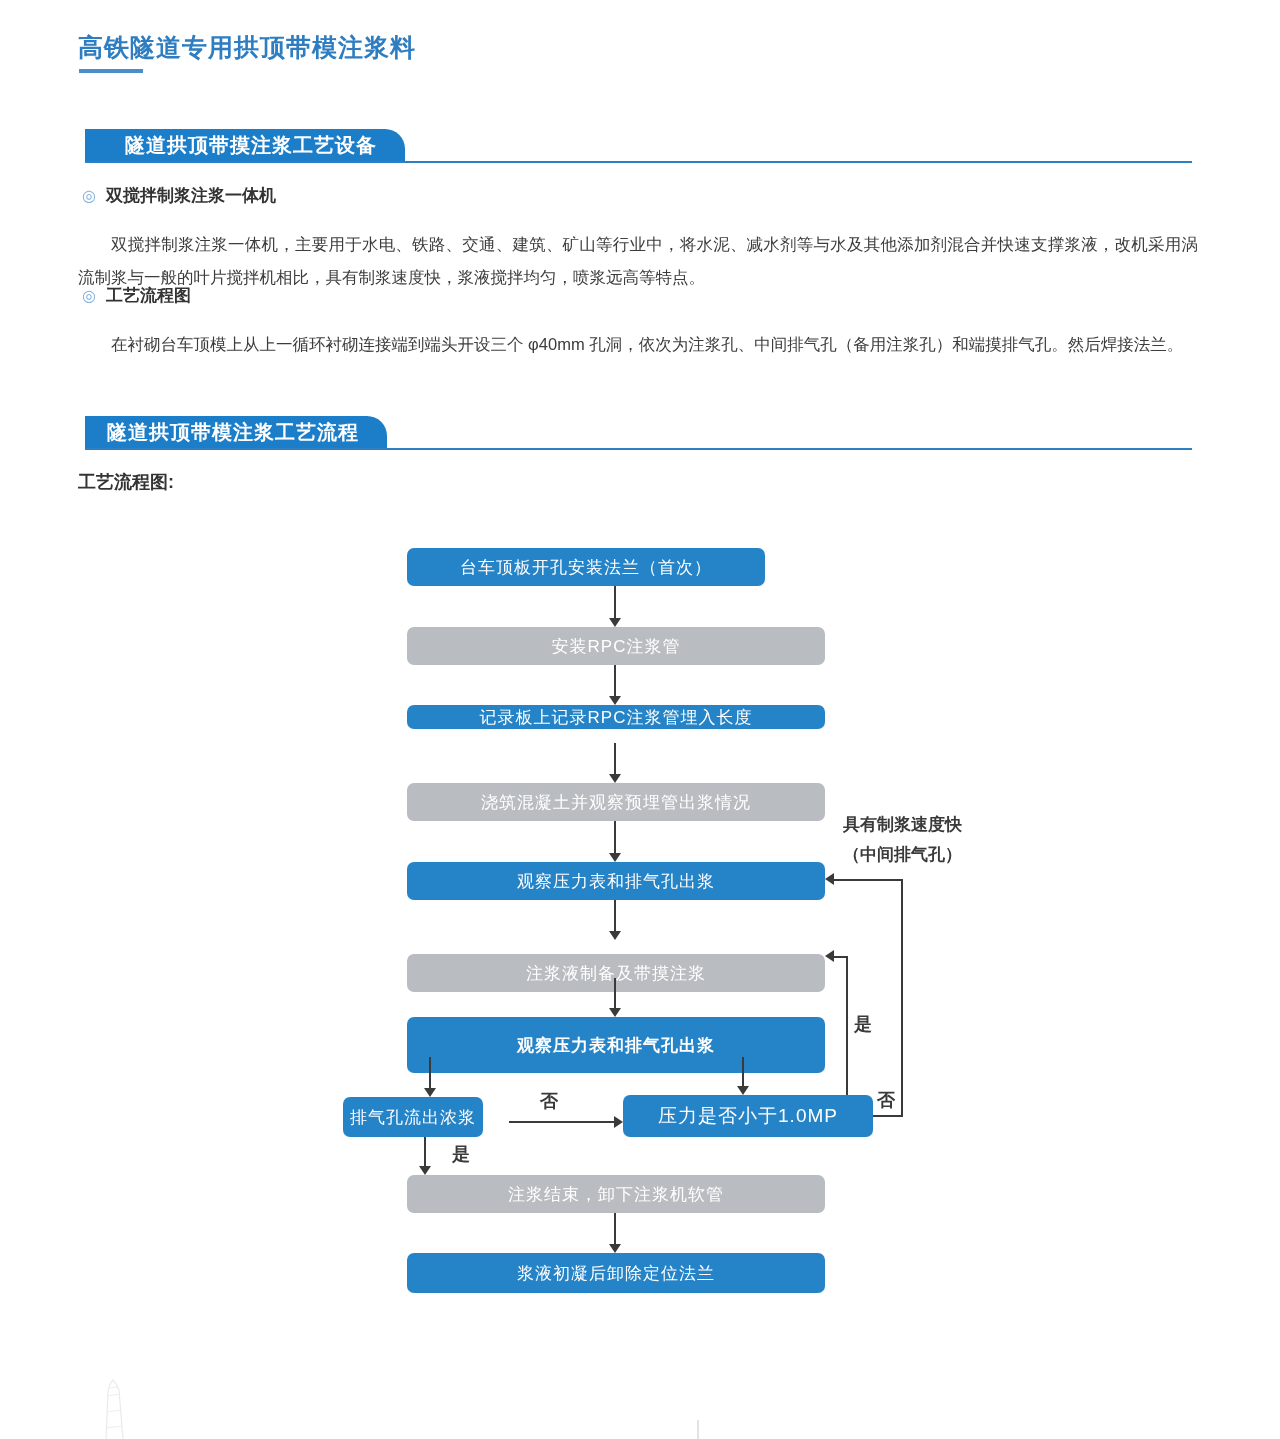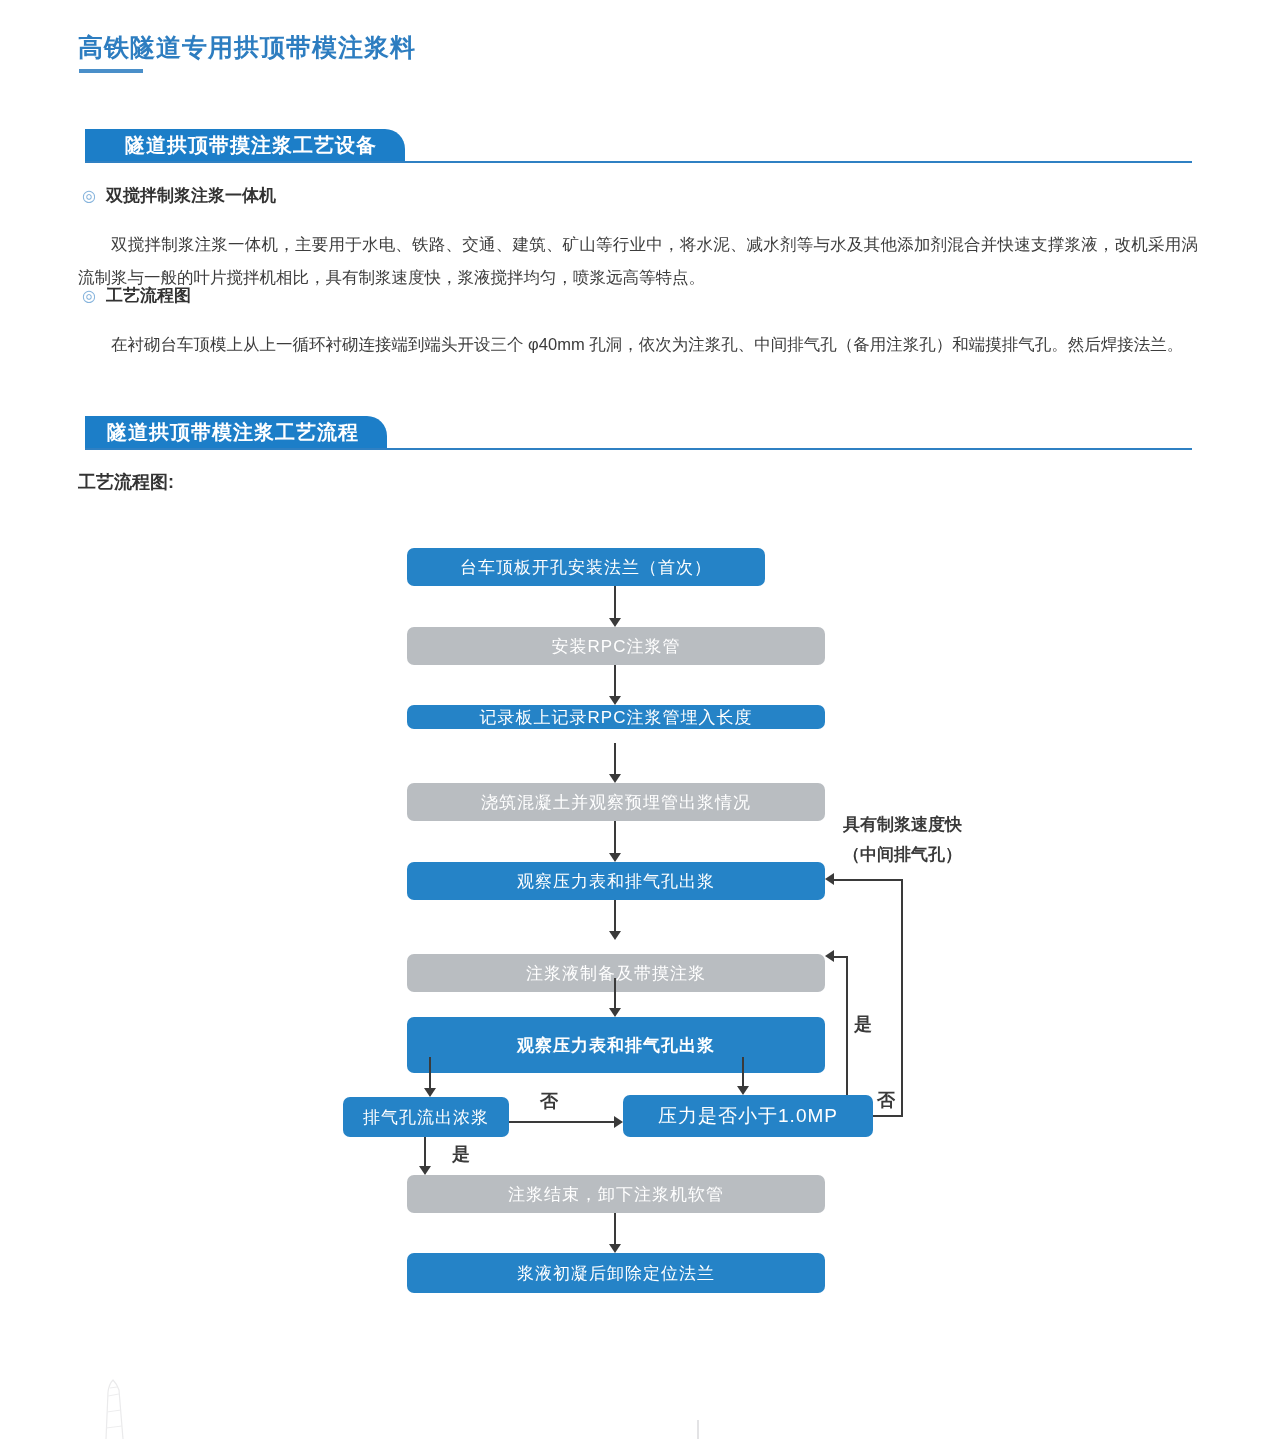--- a/index.html
+++ b/index.html
@@ -40,21 +40,21 @@
   }
   .node.blue{background:#2583c7;}
   .node.gray{background:#b9bdc1;}
   #n1{left:407px;top:548px;width:358px;height:38px;}
   #n2{left:407px;top:627px;width:418px;height:38px;}
   #n3{left:407px;top:705px;width:418px;height:24px;}
   #n4{left:407px;top:783px;width:418px;height:38px;}
   #n5{left:407px;top:862px;width:418px;height:38px;}
   #n6{left:407px;top:940px;width:418px;height:38px;margin-top:14px;}
   #n7{left:407px;top:1017px;width:418px;height:56px;font-weight:bold;}
-  #n8{left:343px;top:1097px;width:166px;height:40px;}
+  #n8{left:343px;top:1097px;width:140px;height:40px;}
   #n9{left:623px;top:1095px;width:250px;height:42px;font-size:19px;}
   #n10{left:407px;top:1175px;width:418px;height:38px;}
   #n11{left:407px;top:1253px;width:418px;height:40px;}
 
   .arrow-v{position:absolute;width:2px;background:#3a3a3a;}
   .arrow-v::after{
     content:"";position:absolute;left:-5px;bottom:-9px;width:0;height:0;
     border-left:6px solid transparent;border-right:6px solid transparent;border-top:9px solid #3a3a3a;
   }
   #a1{left:614px;top:586px;height:32px;}

